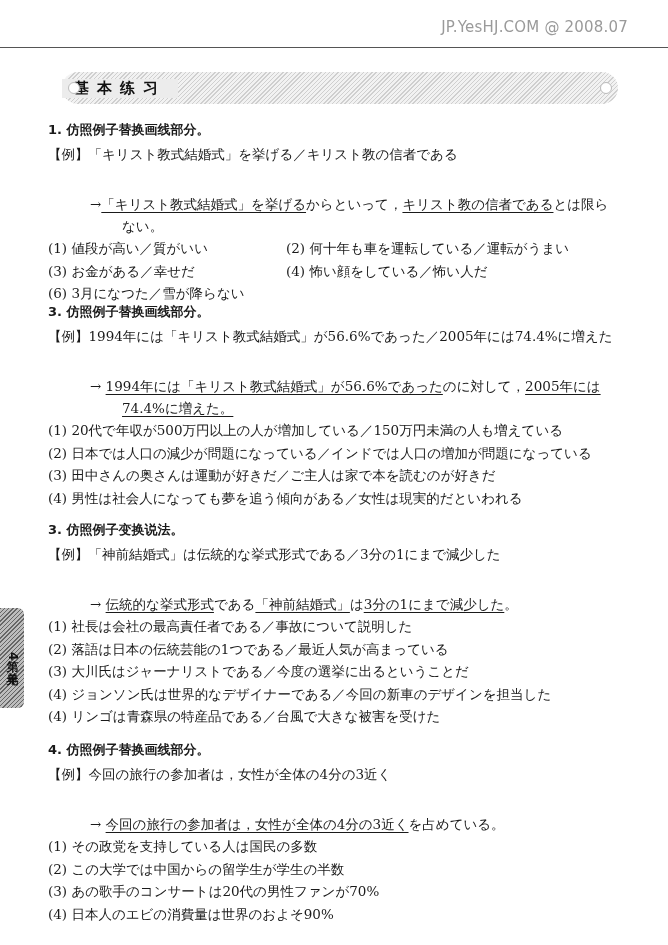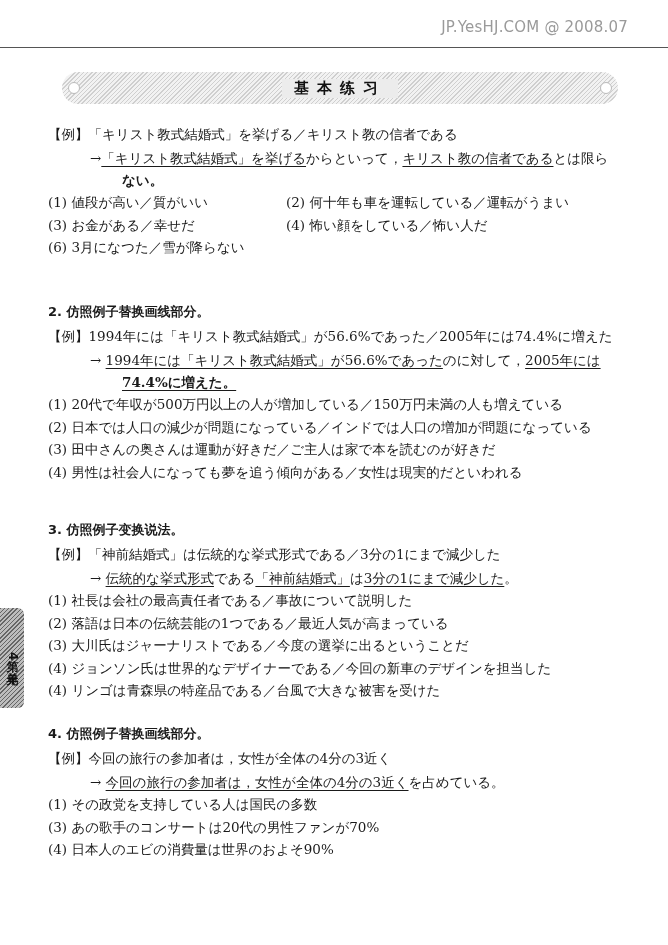--- a/index.html
+++ b/index.html
@@ -10,34 +10,34 @@
   .watermark {
     position: absolute; top: 18px; right: 40px; font-family: "DejaVu Sans", sans-serif;
     font-size: 15px; color: #9a9a9a; letter-spacing: 0.2px;
   }
   .top-rule {
     position: absolute; top: 47px; left: 0; width: 668px; height: 1px; background: #555;
   }
   .banner {
     position: absolute; top: 72px; left: 62px; width: 556px; height: 32px; border-radius: 16px;
     background: repeating-linear-gradient(135deg, #cfcfcf 0 1px, #f2f2f2 1px 3px);
-    display: flex; align-items: center; justify-content: center;
+    display: flex; align-items: center; 
   }
   .banner .cap { position:absolute; top: 10px; width: 10px; height: 10px; border-radius: 50%; background:#fff; border:1px solid #bbb; }
   .banner .cap.l { left: 6px; } .banner .cap.r { right: 6px; }
   .banner-title {
     background: #ececec; padding: 0 12px; font-family: "DejaVu Sans", sans-serif; font-weight: bold;
     font-size: 15px; letter-spacing: 8px; color: #111;
   }
   .section { position: absolute; left: 48px; width: 580px; }
   .sec-head { font-family: "DejaVu Sans", sans-serif; font-weight: bold; font-size: 13px; height: 20px; line-height: 20px; }
   .line { font-size: 13.5px; line-height: 16px; white-space: nowrap; position: relative; }
   .ex { height: 24px; padding-top: 6px; box-sizing: border-box; }
-  .ans { padding-left: 42px; height: 24px; padding-top: 6px; box-sizing: border-box; }
-  .ans-cont { padding-left: 74px; height: 22px; padding-top: 4px; box-sizing: border-box; font-weight: bold; }
+  .ans { padding-left: 42px; height: 24px; padding-top: 6px; box-sizing: border-box; margin-top: 26px; }
+  .ans-cont { padding-left: 74px; height: 22px; padding-top: 4px; box-sizing: border-box; }
   .item { height: 22.5px; padding-top: 4px; box-sizing: border-box; display: flex; }
   .grid2 { display: grid; grid-template-columns: 238px 300px; }
   u { text-decoration: underline; text-underline-offset: 3px; }
   .side-tab {
     position: absolute; left: 0; top: 608px; width: 24px; height: 100px; border-radius: 0 6px 6px 0;
     background: repeating-linear-gradient(135deg, #666 0 1px, #bdbdbd 1px 3px);
     display: flex; align-items: center; justify-content: center;
   }
   .side-tab span { writing-mode: vertical-rl; font-family: "DejaVu Sans", sans-serif; font-weight: bold; font-size: 12px; color: #111; letter-spacing: 2px; }
   .page-num { position: absolute; left: 47px; top: 968px; font-size: 13px; font-family: "DejaVu Sans Mono", monospace; text-align: center; }
@@ -48,38 +48,39 @@
 <div class="watermark">JP.YesHJ.COM @ 2008.07</div>
 <div class="top-rule"></div>
 
 <div class="banner">
   <div class="cap l"></div>
   <div class="banner-title">基本练习</div>
   <div class="cap r"></div>
 </div>
 
 <div class="section" style="top:120px;">
+  <div class="sec-head">1. 仿照例子替换画线部分。</div>
   <div class="line ex">
     <span>【例】</span><span>「キリスト教式結婚式」を挙げる／キリスト教の信者である</span>
   </div>
   <div class="line ans">
     <span>→</span><u>「キリスト教式結婚式」を挙げる</u><span>からといって，</span><u>キリスト教の信者である</u><span>とは限ら</span>
   </div>
   <div class="line ans-cont">ない。</div>
   <div class="grid2">
     <div class="line item">(1) 値段が高い／質がいい</div>
     <div class="line item">(2) 何十年も車を運転している／運転がうまい</div>
     <div class="line item">(3) お金がある／幸せだ</div>
     <div class="line item">(4) 怖い顔をしている／怖い人だ</div>
     <div class="line item">(6) 3月になつた／雪が降らない</div>
   </div>
 </div>
 
 <div class="section" style="top:302px;">
-  <div class="sec-head">2. 仿照例子替换画线部分。</div>
+  <div class="sec-head">3. 仿照例子替换画线部分。</div>
   <div class="line ex">
     <span>【例】</span><span>1994年には「キリスト教式結婚式」が56.6%であった／2005年には74.4%に増えた</span>
   </div>
   <div class="line ans">
     <span>→ </span><u>1994年には「キリスト教式結婚式」が56.6%であった</u><span>のに対して，</span><u>2005年には</u>
   </div>
   <div class="line ans-cont"><u>74.4%に増えた。</u></div>
   <div class="line item">(1) 20代で年収が500万円以上の人が増加している／150万円未満の人も増えている</div>
   <div class="line item">(2) 日本では人口の減少が問題になっている／インドでは人口の増加が問題になっている</div>
   <div class="line item">(3) 田中さんの奥さんは運動が好きだ／ご主人は家で本を読むのが好きだ</div>
@@ -94,29 +95,30 @@
   <div class="line ans">
     <span>→ </span><u>伝統的な挙式形式</u><span>である</span><u>「神前結婚式」</u><span>は</span><u>3分の1にまで減少した</u><span>。</span>
   </div>
   <div class="line item">(1) 社長は会社の最高責任者である／事故について説明した</div>
   <div class="line item">(2) 落語は日本の伝統芸能の1つである／最近人気が高まっている</div>
   <div class="line item">(3) 大川氏はジャーナリストである／今度の選挙に出るということだ</div>
   <div class="line item">(4) ジョンソン氏は世界的なデザイナーである／今回の新車のデザインを担当した</div>
   <div class="line item">(4) リンゴは青森県の特産品である／台風で大きな被害を受けた</div>
 </div>
 
-<div class="section" style="top:724px;">
+<div class="section" style="top:740px;">
   <div class="sec-head">4. 仿照例子替换画线部分。</div>
   <div class="line ex">
     <span>【例】</span><span>今回の旅行の参加者は，女性が全体の4分の3近く</span>
   </div>
   <div class="line ans">
     <span>→ </span><u>今回の旅行の参加者は，女性が全体の4分の3近く</u><span>を占めている。</span>
   </div>
   <div class="line item">(1) その政党を支持している人は国民の多数</div>
+  <div class="line item">(2) この大学では中国からの留学生が学生の半数</div>
   <div class="line item">(3) あの歌手のコンサートは20代の男性ファンが70%</div>
   <div class="line item">(4) 日本人のエビの消費量は世界のおよそ90%</div>
 </div>
 
 <div class="side-tab">
   <span>第4单元</span>
 </div>
 
 <div class="page-num">336</div>
 

